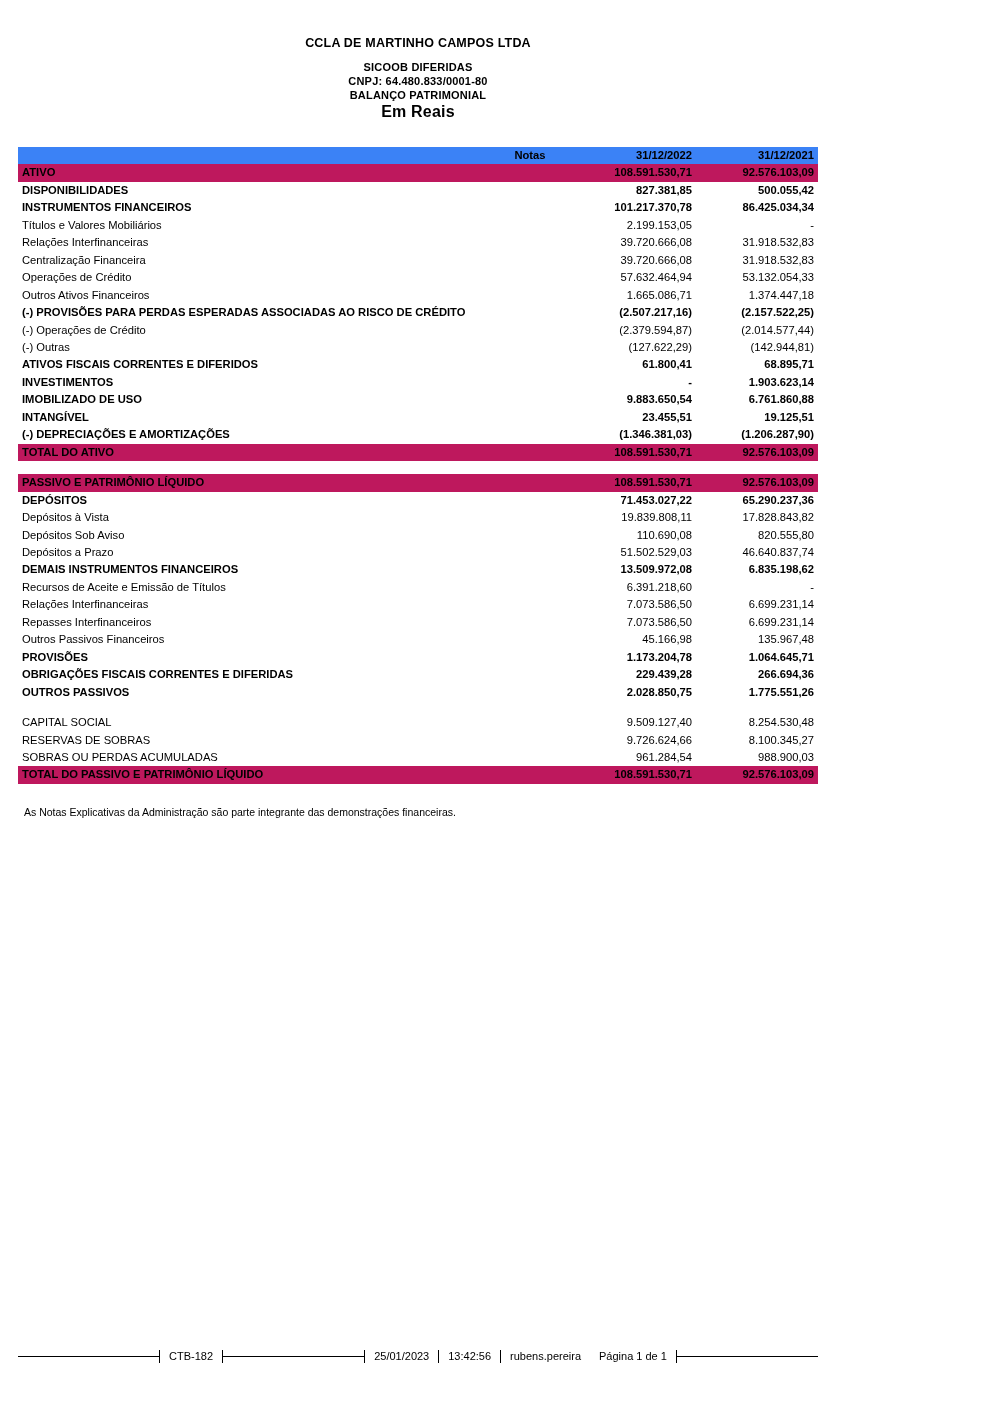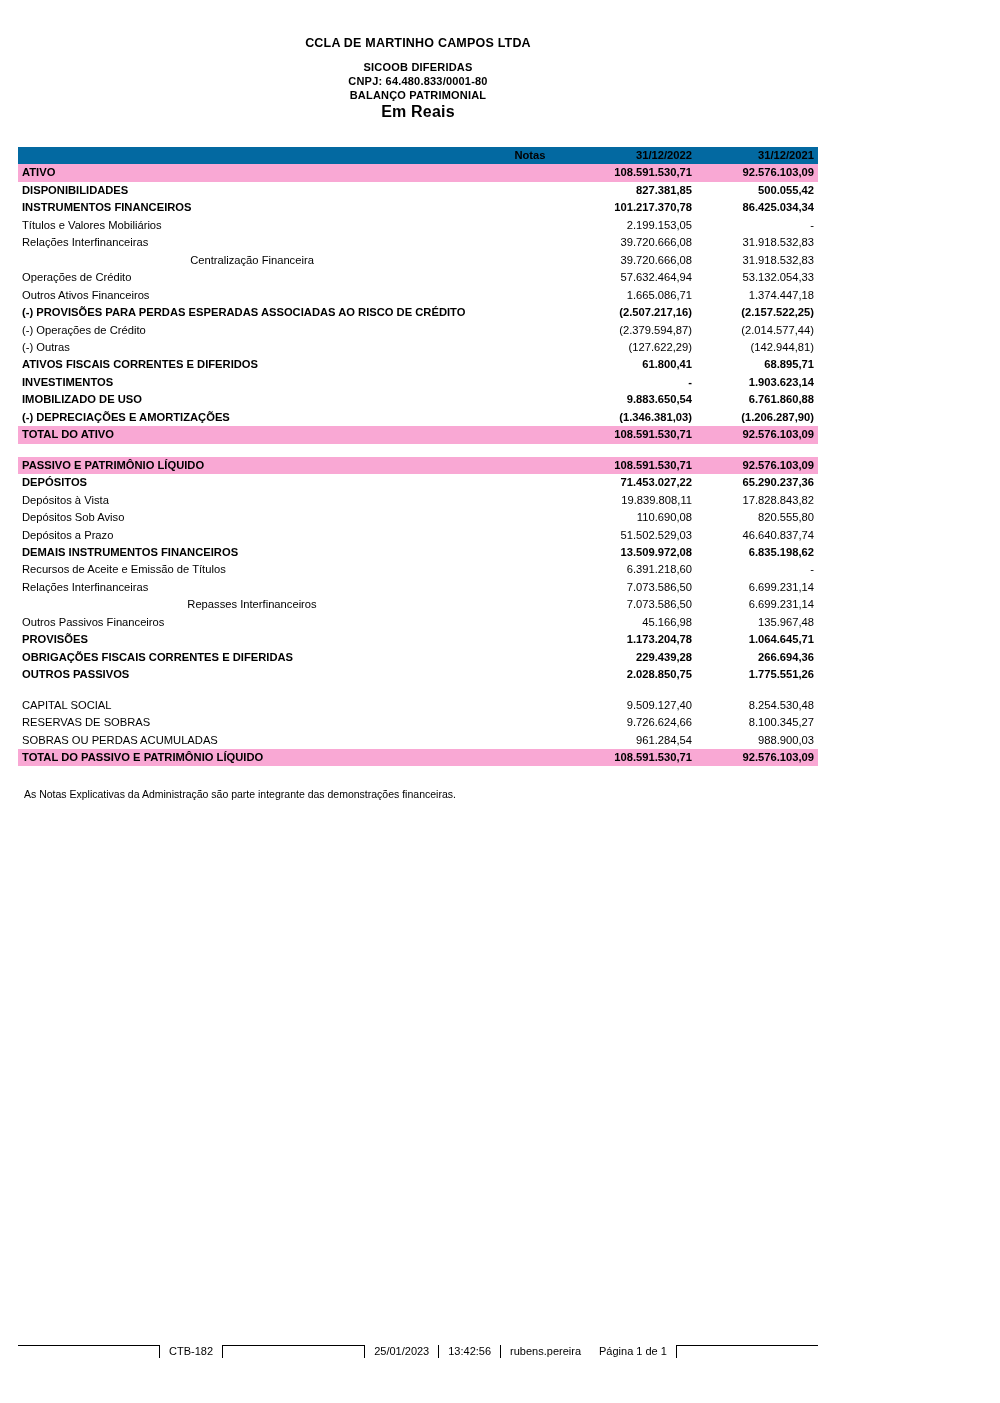--- a/index.html
+++ b/index.html
@@ -48,49 +48,50 @@
   table.balance col.c-y2    { width: 15.25%; }
 
   table.balance td, table.balance th {
     padding: 1px 4px 1px 4px;
     vertical-align: bottom;
     line-height: 1.38;
     white-space: nowrap;
     overflow: hidden;
   }
   .colhead {
-    background: #0369a1;
+    background: #3b82f6;
     font-weight: bold;
     font-size: 11.2px;
     text-align: center;
   }
   .colhead.left { text-align: left; }
   .num { text-align: right; font-variant-numeric: tabular-nums; }
   .bold { font-weight: bold; }
-  .shade td { background: #f9a8d4; }
+  .shade td { background: #be185d; }
   .ind1 { padding-left: 16px; }
-  .ind2 { padding-left: 28px; text-align: center; }
+  .ind2 { padding-left: 28px; }
   .spacer td { height: 11px; padding: 0; border: none; }
   .note {
     margin-top: 22px;
     font-size: 10.5px;
     padding-left: 6px;
   }
 
   
   .footer {
     position: absolute;
     left: 18px;
     right: 18px;
     bottom: 36px;
     height: 22px;
     font-size: 11px;
   }
   .footer-row {
     display: flex;
+    align-items: center;
     width: 100%;
     height: 22px;
   }
   .rule {
     flex: 1 1 auto;
     height: 1px;
     background: #000;
   }
   .tick {
     width: 1px;
@@ -209,20 +210,26 @@
           <td class="num bold">-</td>
           <td class="num bold">1.903.623,14</td>
         </tr>
         <tr>
           <td class="bold">IMOBILIZADO DE USO</td>
           <td class="num"></td>
           <td class="num bold">9.883.650,54</td>
           <td class="num bold">6.761.860,88</td>
         </tr>
         <tr>
+          <td class="bold">INTANGÍVEL</td>
+          <td class="num"></td>
+          <td class="num bold">23.455,51</td>
+          <td class="num bold">19.125,51</td>
+        </tr>
+        <tr>
           <td class="bold">(-) DEPRECIAÇÕES E AMORTIZAÇÕES</td>
           <td class="num"></td>
           <td class="num bold">(1.346.381,03)</td>
           <td class="num bold">(1.206.287,90)</td>
         </tr>
         <tr class="shade">
           <td class="bold">TOTAL DO ATIVO</td>
           <td class="num"></td>
           <td class="num bold">108.591.530,71</td>
           <td class="num bold">92.576.103,09</td>

